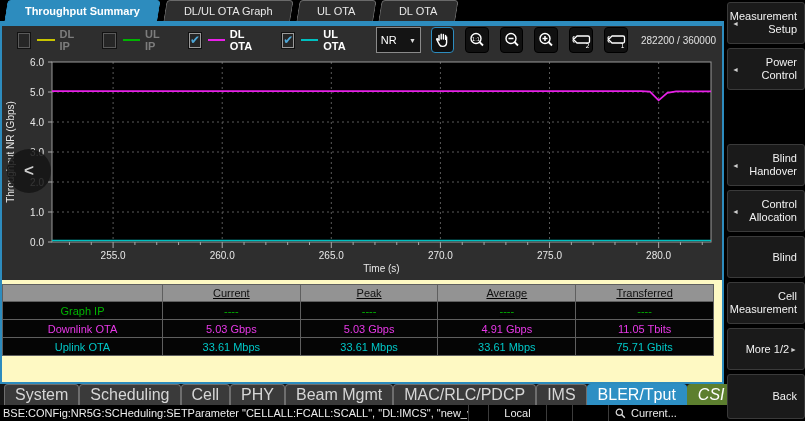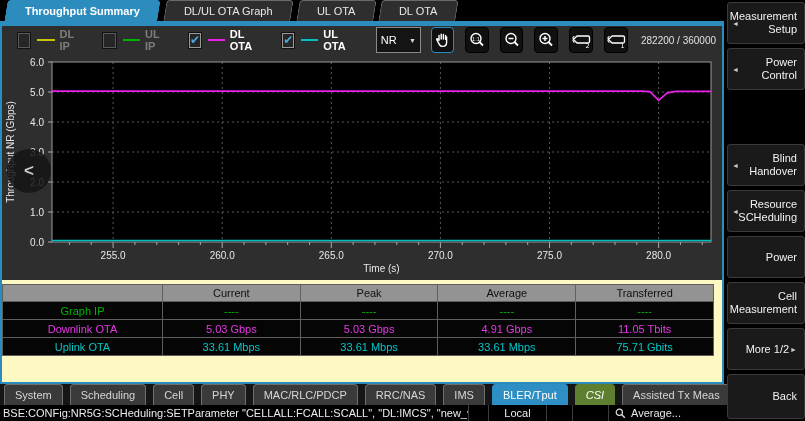--- a/index.html
+++ b/index.html
@@ -40,31 +40,31 @@
   .counter { color:#e0e0e0; font-size:10px; margin-left:2px; white-space:nowrap; }
 
   
   .chart-region { height:226px; position:relative; background:#2e2e2e; }
   .chart-region svg { position:absolute; left:0; top:0; }
   .collapse-btn { position:absolute; left:5px; top:95px; width:44px; height:44px; border-radius:50%;
     background:rgba(20,20,20,.85); color:#ccc; font-size:17px; font-weight:bold;
     display:flex; align-items:center; justify-content:center; }
 
   
-  .table-wrap { padding:4px 8px 0 0; }
+  .table-wrap { padding:4px 8px 0 0;text-decoration:underline; }
   table { width:100%; border-collapse:collapse; table-layout:fixed; }
   th { background:#939393; color:#101010; font-size:11px; font-weight:normal; height:17px; border:1px solid #5f5f5f; }
   td { background:#050505; font-size:11px; text-align:center; height:18px; border:1px solid #5f5f5f; }
   col.c-label { width:22.5%; }
 
   
   .bottom-tabs { height:23px; background:#161616; display:flex; align-items:flex-end; padding-left:4px; }
-  .btab { height:21px; padding:0 10px; margin-right:7px; display:flex; align-items:center;
+  .btab { height:21px; padding:0 10px; margin-right:0; display:flex; align-items:center;
     background:#3a3a3a; border:1px solid #6e6e6e; border-bottom:none; border-radius:4px 4px 0 0;
-    color:#d6d6d6; font-size:11px; white-space:nowrap; }
+    color:#d6d6d6; font-size:16px; white-space:nowrap; }
   .btab.active-blue { background:#2d8fc4; border-color:#2d8fc4; color:#fff; }
   .btab.active-green { background:#5d7f2f; border-color:#5d7f2f; color:#fff;font-style:italic; }
 
   
   .statusbar { height:18px; background:#000; display:flex; align-items:center; color:#ececec; font-size:11px; }
   .cmd { flex:1; padding-left:3px; white-space:nowrap; overflow:hidden; }
   .scell { border-left:1px solid #3c3c3c; height:100%; display:flex; align-items:center; justify-content:center;text-align:right; }
   .scell.w1{ width:20px; } .scell.w2{ width:58px; } .scell.w3{ width:26px; } .scell.w4{ width:36px; }
   .scell.search { width:116px; justify-content:flex-start; padding-left:6px; color:#e8e8e8; }
   .search svg { margin-right:5px; }
@@ -289,65 +289,65 @@
         </tbody>
           </table>
       </div>
     </div>
 
     <div class="bottom-tabs">
       <div class="btab">System</div>
       <div class="btab">Scheduling</div>
       <div class="btab">Cell</div>
       <div class="btab">PHY</div>
+      <div class="btab">Beam Mgmt</div>
       <div class="btab">MAC/RLC/PDCP</div>
-      <div class="btab">RRC/NAS</div>
       <div class="btab">IMS</div>
       <div class="btab active-blue">BLER/Tput</div>
       <div class="btab active-green">CSI</div>
       <div class="btab">Assisted Tx Meas</div>
     </div>
 
     <div class="statusbar">
       <div class="cmd">BSE:CONFig:NR5G:SCHeduling:SETParameter "CELLALL:FCALL:SCALL", "DL:IMCS",  "new_value"</div>
       <div class="scell w1"></div>
       <div class="scell w2">Local</div>
       <div class="scell w3"></div>
       <div class="scell w4"></div>
       <div class="scell search">
         <svg width="11" height="11" viewBox="0 0 11 11">
           <circle cx="4.3" cy="4.3" r="3.1" stroke="#dedede" stroke-width="1.2" fill="none"></circle>
           <line x1="6.6" y1="6.6" x2="9.8" y2="9.8" stroke="#dedede" stroke-width="1.4"></line>
         </svg>
-        <span>Average...</span>
+        <span>Current...</span>
       </div>
     </div>
   </div>
 
   <div class="sidebar">
     <div class="sbtn">
       <span class="arrow-l">◄</span>
       <span>Measurement Setup</span>
     </div>
     <div class="sbtn">
       <span class="arrow-l">◄</span>
       <span>Power Control</span>
     </div>
     <div class="sb-spacer"></div>
     <div class="sbtn">
       <span class="arrow-l">◄</span>
       <span>Blind Handover</span>
     </div>
     <div class="sbtn">
       <span class="arrow-l">◄</span>
-      <span>Resource SCHeduling</span>
+      <span>Control Allocation</span>
     </div>
     <div class="sbtn">
       <span class="arrow-l"></span>
-      <span>Power</span>
+      <span>Blind</span>
     </div>
     <div class="sbtn">
       <span class="arrow-l"></span>
       <span>Cell Measurement</span>
     </div>
     <div class="sbtn">
       <span class="arrow-l"></span>
       <span>More 1/2</span>
       <span class="arrow-r">►</span>
     </div>

